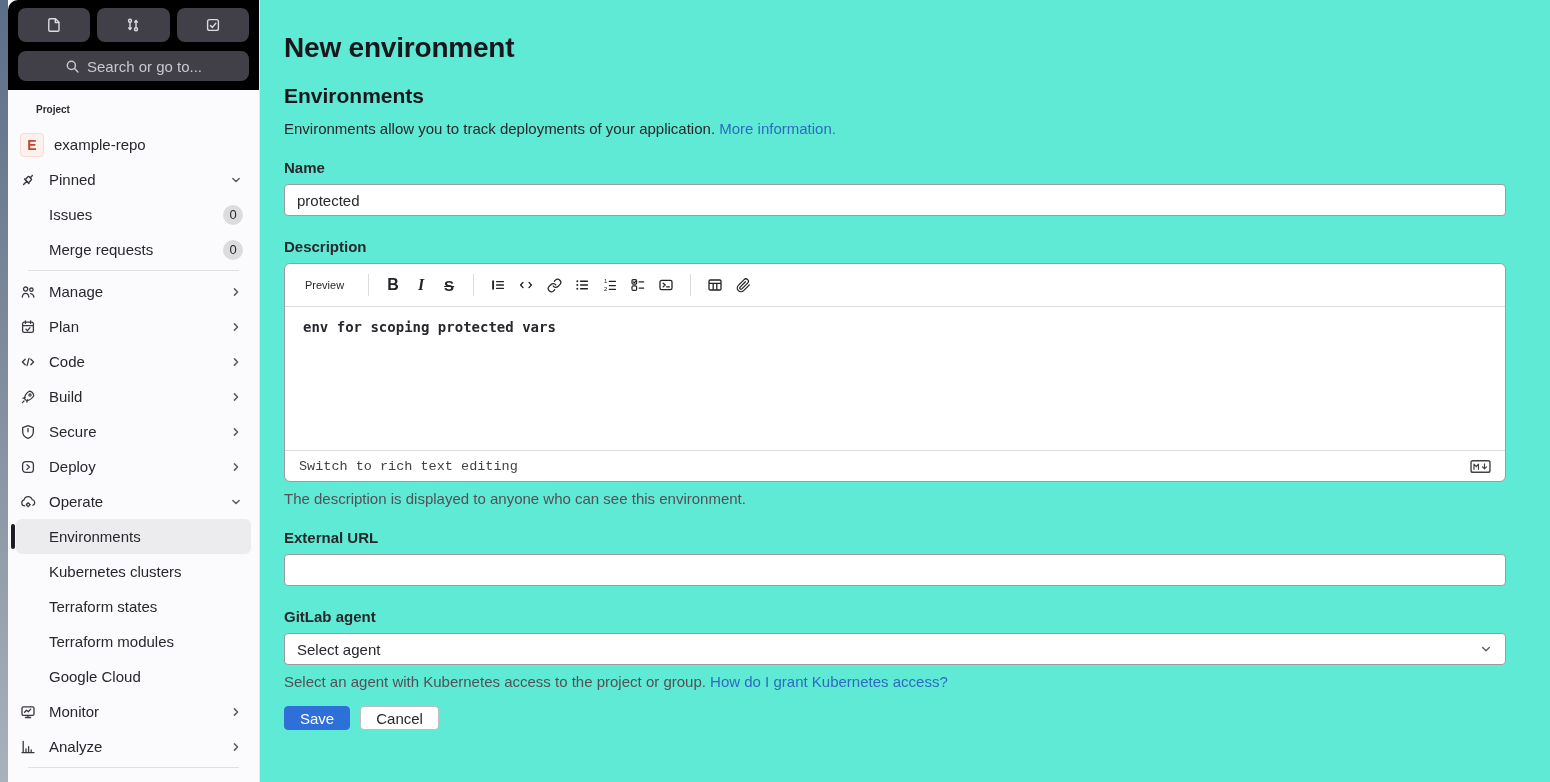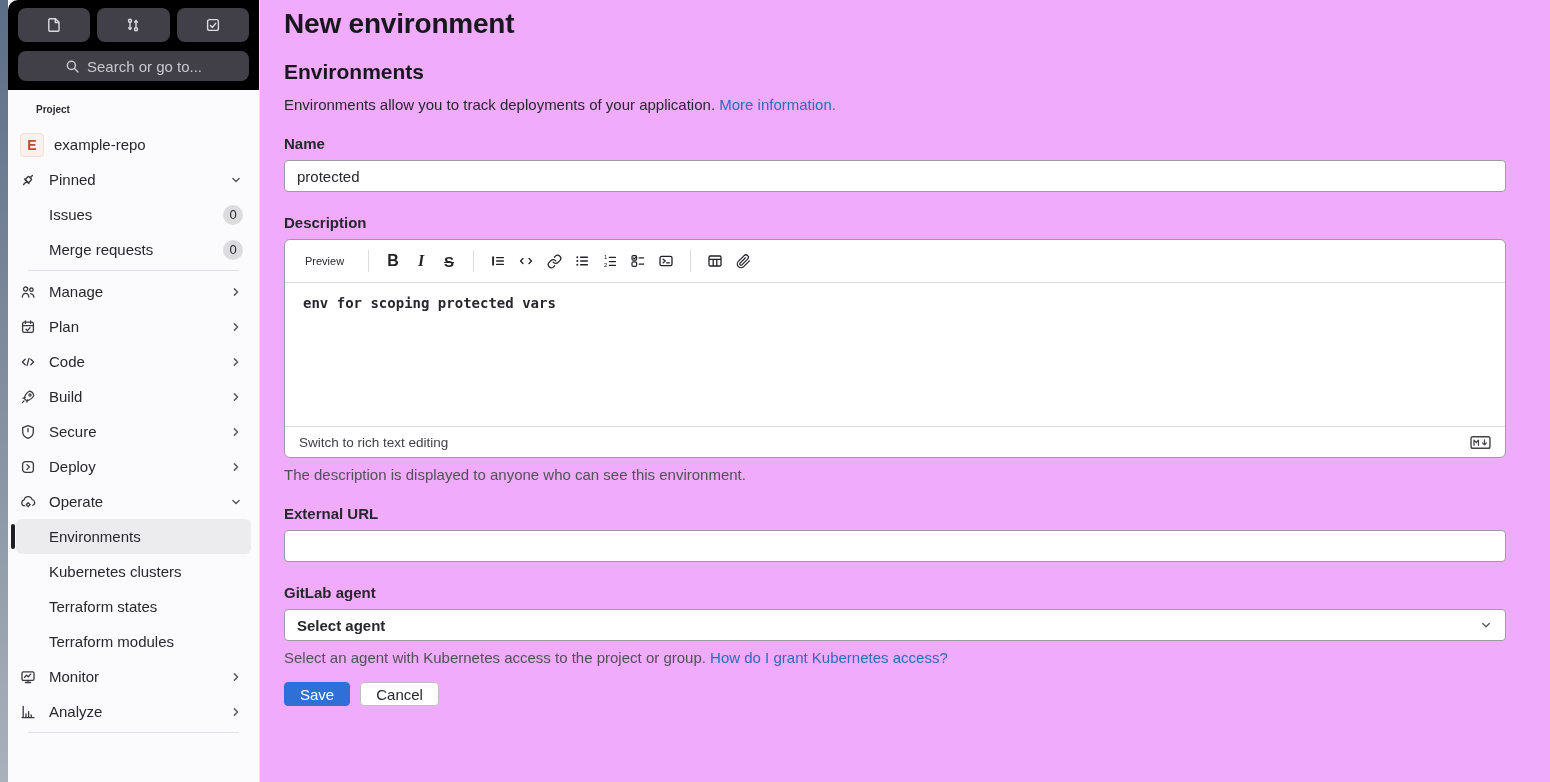--- a/index.html
+++ b/index.html
@@ -37,21 +37,21 @@
   .chev { color:#5d5c63; margin-left:auto; display:flex; }
   .badge { margin-left:auto; background:#dcdcde; color:#28272d; font-size:13px;
     height:20px; min-width:20px; padding:0 6px; border-radius:10px;
     display:flex; align-items:center; justify-content:center; }
   .avatar { width:24px; height:24px; border-radius:4px; background:#fdf1ee;
     border:1px solid #f5ddd5; color:#c0492f; font-size:14px; font-weight:700;
     display:flex; align-items:center; justify-content:center; margin-right:10px; flex:0 0 24px; }
   .divider { height:1px; background:#e0dfe3; margin:3px 20px; }
 
   
-  .main { flex:1; padding:0 44px 0 24px; background:#f0abfc; }
+  .main { flex:1; padding:24px 44px 0 24px; background:#5eead4; }
   h1 { font-size:28px; font-weight:700; margin:8px 0 0; color:#18171d; letter-spacing:-.2px; }
   h2 { font-size:21px; font-weight:700; margin:20px 0 0; color:#18171d; }
   .intro { font-size:15px; margin-top:12px; color:#28272d; }
   a.link { color:#2f6bbf; text-decoration:none; cursor:pointer; }
   .field-label { font-size:15px; font-weight:700; margin-top:22px; color:#28272d; }
   .text-input { display:block; width:100%; height:32px; margin-top:8px;
     border:1px solid #9c9ba1; border-radius:4px; padding:0 12px; font-size:15px;
     color:#28272d; font-family:inherit; background:#fff; outline:none; }
 
   .editor { margin-top:8px; border:1px solid #9c9ba1; border-radius:6px; background:#fff; }
@@ -65,27 +65,27 @@
     margin:0 1px; cursor:pointer; padding:0; }
   .glyph-b { font-weight:800; font-size:16px; font-family:"Liberation Sans",sans-serif; }
   .glyph-i { font-style:italic; font-size:16px; font-weight:600; font-family:"Liberation Serif",serif; }
   .glyph-s { font-size:15px; font-weight:600; text-decoration:line-through; }
   .ed-body { display:block; width:100%; height:143px; border:none; resize:none; outline:none;
     padding:12px 18px; font-family:"DejaVu Sans Mono", monospace; font-size:14px;
     color:#28272d; background:transparent;font-weight:bold; }
   .ed-footer { height:31px; border-top:1px solid #dcdcde; display:flex; align-items:center;
     justify-content:space-between; padding:0 14px; }
   .switch-link { font-size:13.5px; color:#424147; background:none; border:none;
-    font-family:Liberation Sans, sans-serif; padding:0; cursor:pointer; }
+    font-family:Liberation Mono, monospace; padding:0; cursor:pointer; }
   .md-badge { color:#424147; display:flex; align-items:center; }
 
   .help { font-size:15px; color:#535158; margin-top:8px; }
   .select { height:32px; margin-top:8px; border:1px solid #9c9ba1; border-radius:4px;
     display:flex; align-items:center; justify-content:space-between; padding:0 12px;
-    font-size:15px; color:#28272d; background:#fff; cursor:pointer;font-weight:bold; }
+    font-size:15px; color:#28272d; background:#fff; cursor:pointer; }
   .btn-row { margin-top:16px; display:flex; gap:10px; }
   .btn { height:24px; padding:0 15px; border-radius:4px; font-size:15px;
     font-family:inherit; cursor:pointer; }
   .btn-save { background:#2e6fd8; border:1px solid #2e6fd8; color:#fff; }
   .btn-cancel { background:#fff; border:1px solid #bfbfc3; color:#28272d; }
   svg { display:block; }
 </style>
 </head>
 <body>
 
@@ -284,20 +284,23 @@
     </div>
     <div class="nav-item sub">
       <span class="lbl">Kubernetes clusters</span>
     </div>
     <div class="nav-item sub">
       <span class="lbl">Terraform states</span>
     </div>
     <div class="nav-item sub">
       <span class="lbl">Terraform modules</span>
     </div>
+    <div class="nav-item sub">
+      <span class="lbl">Google Cloud</span>
+    </div>
 
     <div class="nav-item">
       <span class="ico">
         <svg width="16" height="16" viewBox="0 0 16 16" fill="none" stroke="currentColor" stroke-width="1.3" stroke-linecap="round" stroke-linejoin="round">
             <rect x="2" y="2.8" width="12" height="8.6" rx="1.4"></rect>
             <path d="M8 11.4v2.1M5.4 13.5h5.2"></path>
             <path d="M4.6 8.3l1.9-2.1 1.8 1.5 2.4-2.6"></path>
           </svg>
       </span>
       <span class="lbl">Monitor</span>

